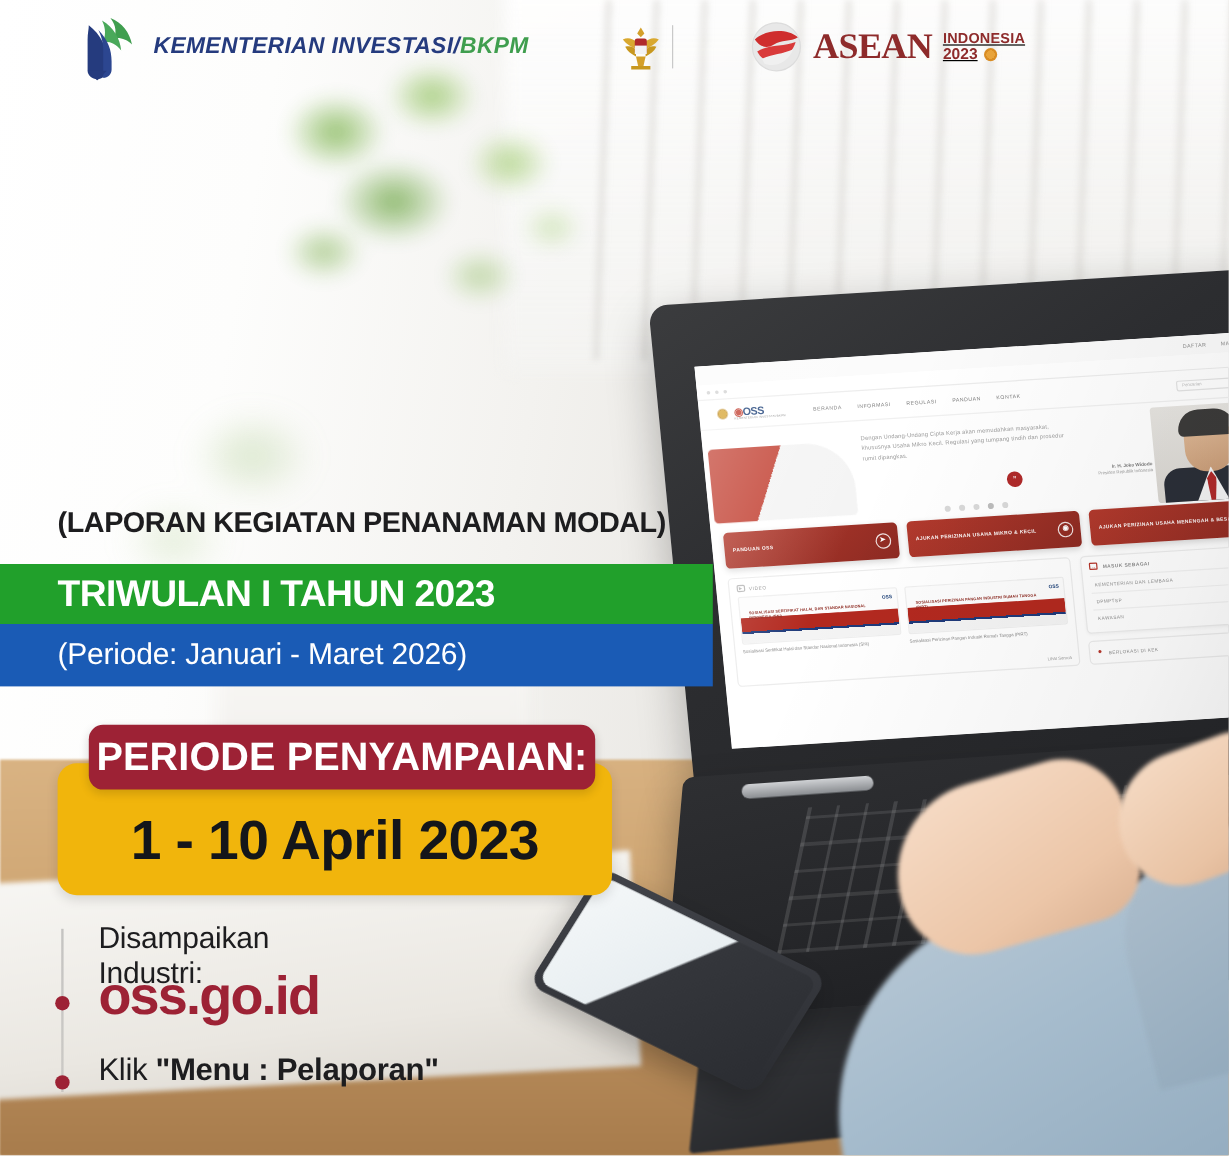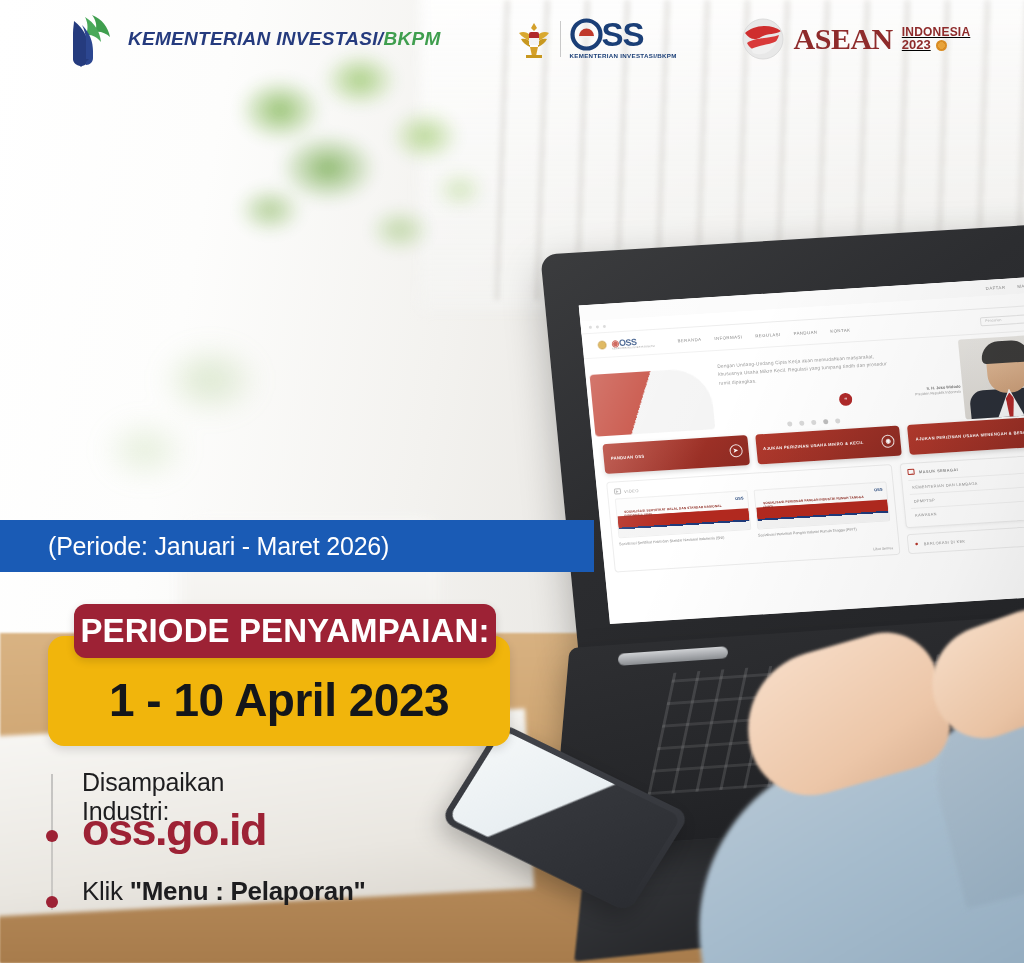--- a/index.html
+++ b/index.html
@@ -644,31 +644,20 @@
         <path d="M2 14 C6 12 10 13 13 16 L13 22 C9 20 5 18 2 14 Z" fill="#d9a82f"></path>
         <path d="M32 14 C28 12 24 13 21 16 L21 22 C25 20 29 18 32 14 Z" fill="#d9a82f"></path>
         <path d="M4 20 C8 19 11 20 13 23 L13 28 C9 26 6 24 4 20 Z" fill="#c8981f"></path>
         <path d="M30 20 C26 19 23 20 21 23 L21 28 C25 26 28 24 30 20 Z" fill="#c8981f"></path>
         <rect x="12" y="13" width="10" height="13" rx="2" fill="#b02a2a"></rect>
         <rect x="12" y="19" width="10" height="7" fill="#f3f3f3"></rect>
         <path d="M13 28 L21 28 L19 37 L15 37 Z" fill="#d4a02a"></path>
         <path d="M9 36 L25 36 L25 39 L9 39 Z" fill="#c8981f"></path>
       </svg>
       <div class="oss-divider"></div>
-      <div class="oss-block">
-        <div class="oss-word">
-          <svg width="33" height="33" viewBox="0 0 33 33" style="margin-right:-1px">
-            <circle cx="16.5" cy="16.5" r="14" fill="none" stroke="#1b3f77" stroke-width="4.2"></circle>
-            <path d="M9 18 a7.5 7.5 0 0 1 15 0 Z" fill="#c0392b"></path>
-            <rect x="9" y="18" width="15" height="1.6" fill="#f2f2f2"></rect>
-          </svg>
-            <span>SS</span>
-        </div>
-        <div class="oss-sub">KEMENTERIAN INVESTASI/BKPM</div>
-      </div>
     </div>
 
     <div class="logo-asean">
       <svg class="asean-globe" viewBox="0 0 44 44">
         <circle cx="22" cy="22" r="20" fill="#e8e8e8"></circle>
         <path d="M4 16 C12 8 30 6 40 14 C34 18 26 16 20 20 C14 24 8 22 4 16 Z" fill="#cf2e2e"></path>
         <path d="M6 26 C14 20 28 22 38 18 C36 26 28 34 18 34 C12 34 8 30 6 26 Z" fill="#d93a3a"></path>
         <path d="M10 32 C18 28 28 28 36 24 C32 34 22 40 12 36 Z" fill="#f0f0f0"></path>
         <circle cx="22" cy="22" r="20" fill="none" stroke="#dcdcdc" stroke-width="1"></circle>
       </svg>
@@ -679,21 +668,25 @@
           <span class="asean-2023">2023</span>
           <span class="asean-emblem"></span>
         </div>
       </div>
     </div>
   </div>
 
   <div class="headline">
   </div>
 
-
+  <div class="subline">(LAPORAN KEGIATAN PENANAMAN MODAL)</div>
+
+  <div class="bar-green">
+    <span>TRIWULAN I TAHUN 2023</span>
+  </div>
   <div class="bar-blue">
     <span>(Periode: Januari - Maret 2026)</span>
   </div>
 
   <div class="periode-wrap">
     <div class="periode-yellow"></div>
     <div class="periode-date">1 - 10 April 2023</div>
     <div class="periode-red">
       <span>PERIODE PENYAMPAIAN:</span>
     </div>

